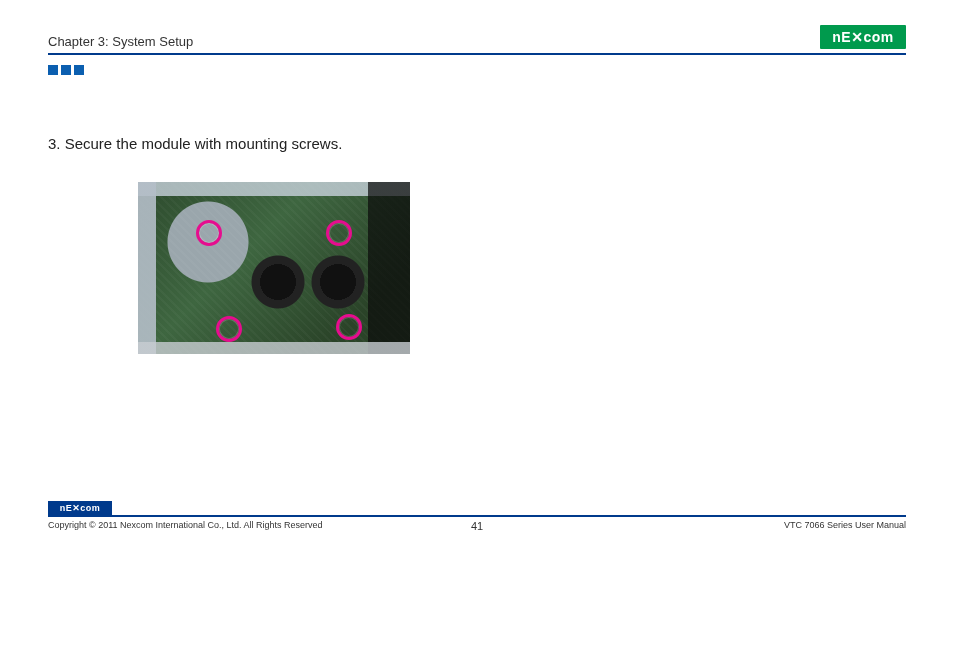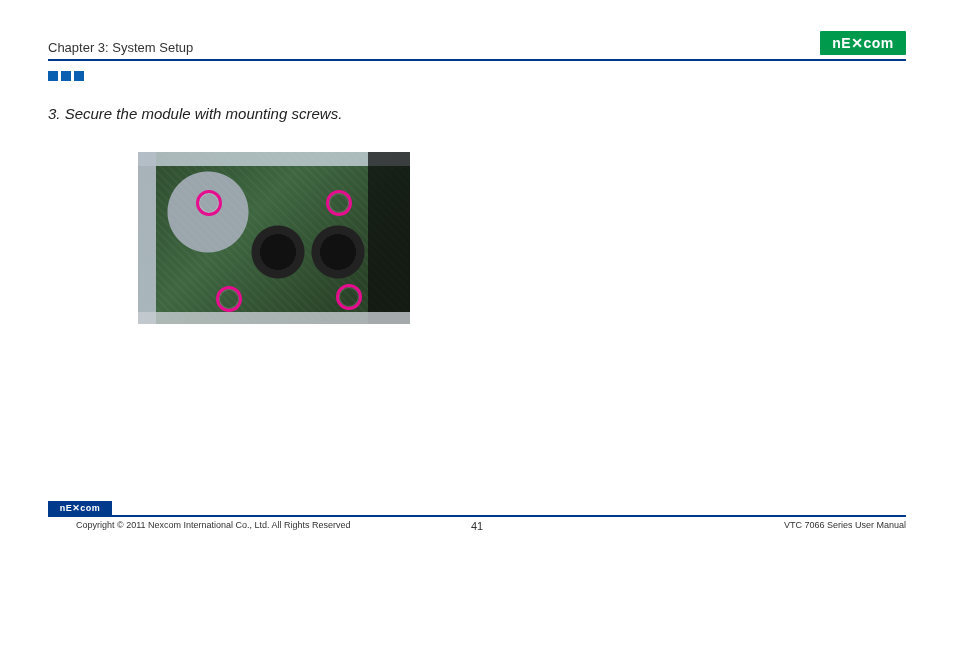--- a/index.html
+++ b/index.html
@@ -1,33 +1,33 @@
 <!DOCTYPE html>
 <html><head>
 <meta charset="utf-8">
 <style>
   * { box-sizing: border-box; margin: 0; padding: 0; }
   html, body { width: 954px; height: 672px; font-family: "Segoe UI", Arial, sans-serif; background: #fff; color: #222; }
-  .page { position: relative; width: 954px; height: 544px; padding: 29px 48px 0 48px; }
+  .page { position: relative; width: 954px; height: 544px; padding: 23px 48px 0 48px; }
 
   
   .header { display: flex; justify-content: space-between; align-items: flex-end; height: 26px; }
   .chapter-title { font-size: 13px; color: #333; }
   .logo-box { width: 86px; height: 24px; background: #009a4d; border-radius: 1px; display: flex; align-items: center; justify-content: center; position: relative; }
   .logo-text { color: #fff; font-weight: 700; font-size: 14px; letter-spacing: 0.5px; font-family: Arial, sans-serif; }
   .logo-text .x { position: relative; display: inline-block; }
   .logo-text .x::after { content: ""; }
   .header-rule { height: 2px; background: #003a8c; margin-top: 4px; }
 
   
   .deco-squares { margin-top: 10px; display: flex; gap: 3px; }
   .deco-squares span { width: 10px; height: 10px; background: #0b5fb0; display: inline-block; }
 
   
-  .body-area { margin-top: 24px; font-style: italic; }
+  .body-area { margin-top: 60px; }
   .instr { font-size: 15px; color: #222; margin-left: 0; }
 
   .photo-wrap { margin-top: 30px; margin-left: 90px; width: 272px; height: 172px; position: relative; background: #3a5a3a; overflow: hidden; }
   
   .photo-wrap::before {
     content: "";
     position: absolute; inset: 0;
     background:
       linear-gradient(90deg, rgba(180,190,200,0.9) 0 18px, transparent 18px),
       linear-gradient(180deg, rgba(200,210,220,0.8) 0 14px, transparent 14px),
@@ -53,21 +53,21 @@
   .sc2 { left: 188px; top: 38px; }
   .sc3 { left: 78px;  top: 134px; }
   .sc4 { left: 198px; top: 132px; }
 
   
   .footer { position: absolute; left: 48px; right: 48px; bottom: 14px; }
   .footer-logo-row { display: flex; align-items: center; }
   .footer-logo { width: 64px; height: 14px; background: #003a8c; display: flex; align-items: center; justify-content: center; }
   .footer-logo span { color: #fff; font-size: 9px; font-weight: 700; letter-spacing: 0.5px; font-family: Arial, sans-serif; }
   .footer-rule { height: 2px; background: #003a8c; margin-top: 0; }
-  .footer-info { display: flex; justify-content: flex-start; align-items: baseline; font-size: 9px; color: #333; margin-top: 3px; margin-left: 28px; }
+  .footer-info { display: flex; justify-content: flex-start; align-items: baseline; font-size: 9px; color: #333; margin-top: 3px; }
   .footer-center { position: absolute; left: 0; right: 0; text-align: center; font-size: 11px; color: #333; }
   .footer-right { margin-left: auto; }
 </style>
 </head>
 <body>
 
 <div class="page">
 
   <div class="header">
     <div class="chapter-title">Chapter 3: System Setup</div>

